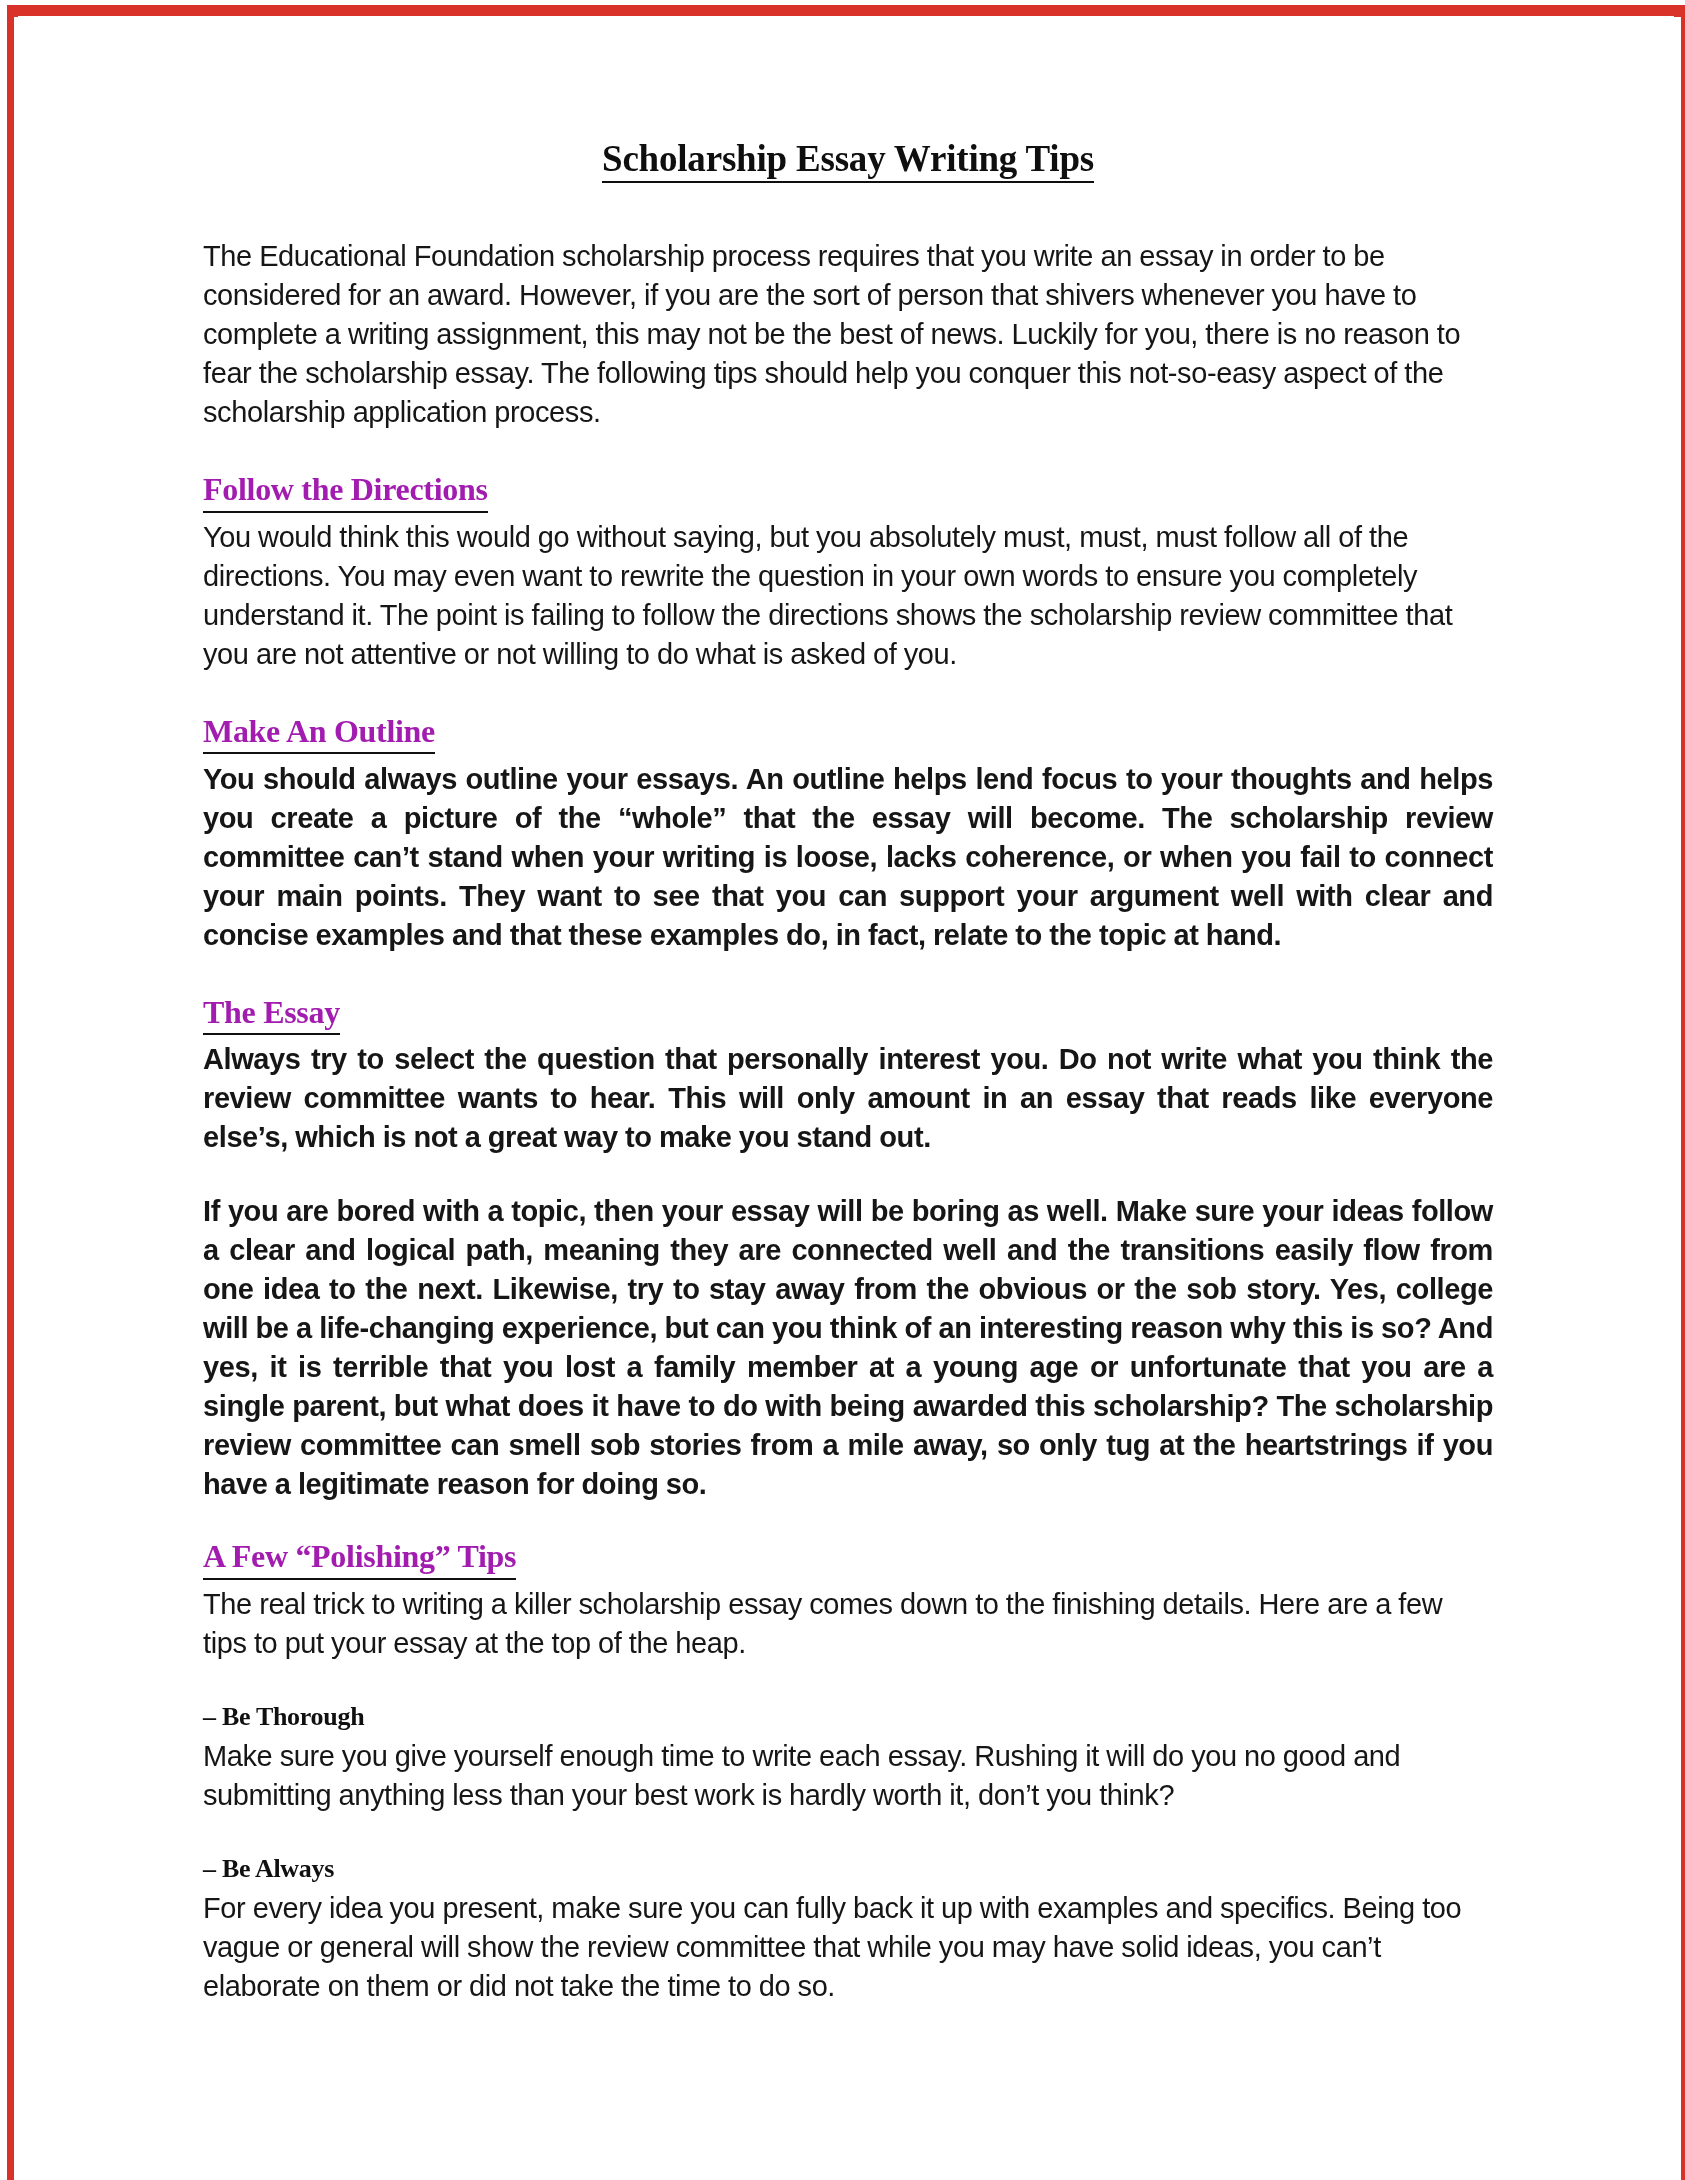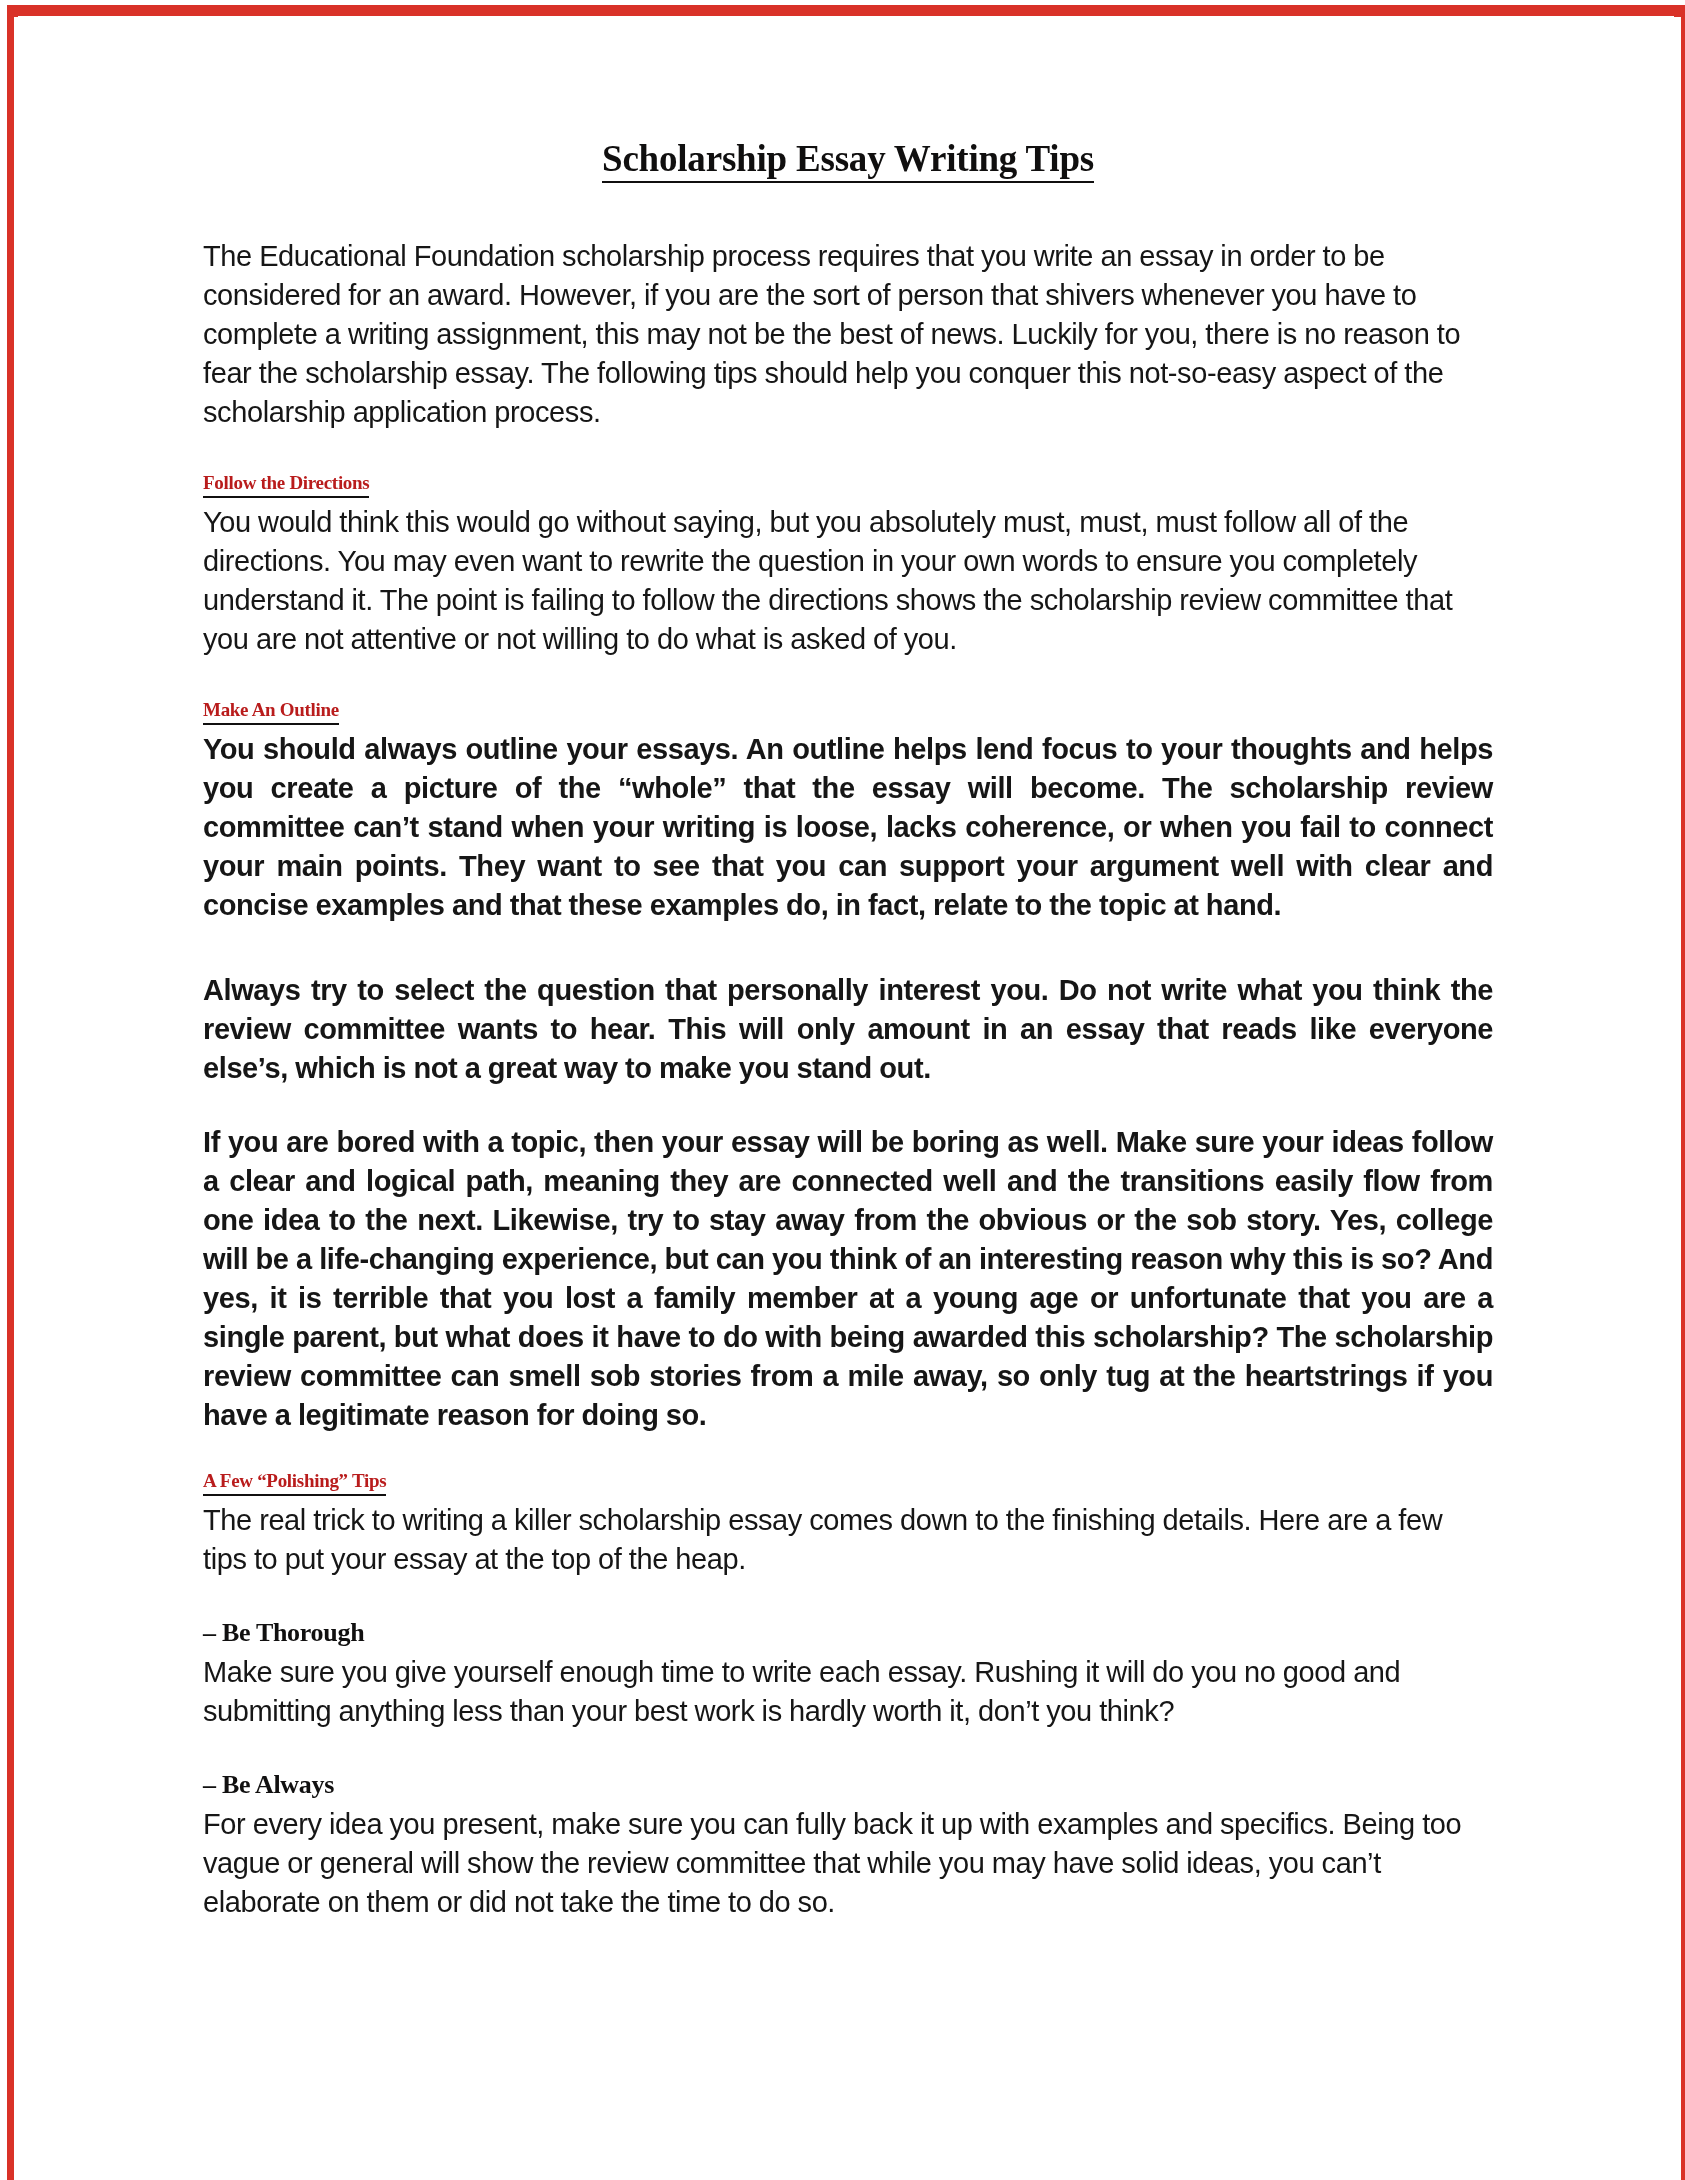--- a/index.html
+++ b/index.html
@@ -69,22 +69,22 @@
   }
   .doc-title .u {
     display: inline-block;
     border-bottom: 2.6px solid #100f0f;
     padding-bottom: 4.4px;
   }
 
   .section-heading {
     font-family: "Liberation Serif", serif;
     font-weight: bold;
-    font-size: 19px;
-    color: #b91c1c;
+    font-size: 32px;
+    color: #a21caf;
     line-height: 1.12;
     margin: 0;
     letter-spacing: -0.3px;
   }
   .section-heading .u {
     display: inline-block;
     border-bottom: 2.6px solid #111010;
     padding-bottom: 2.6px;
   }
 
@@ -140,20 +140,21 @@
       <p class="body">You would think this would go without saying, but you absolutely must, must, must follow all of the directions. You may even want to rewrite the question in your own words to ensure you completely understand it. The point is failing to follow the directions shows the scholarship review committee that you are not attentive or not willing to do what is asked of you.</p>
 
       <div class="gap-lg"></div>
 
       <h2 class="section-heading"><span class="u">Make An Outline</span></h2>
       <div class="gap-xs"></div>
       <p class="body justify">You should always outline your essays. An outline helps lend focus to your thoughts and helps you create a picture of the “whole” that the essay will become. The scholarship review committee can’t stand when your writing is loose, lacks coherence, or when you fail to connect your main points. They want to see that you can support your argument well with clear and concise examples and that these examples do, in fact, relate to the topic at hand.</p>
 
       <div class="gap-lg"></div>
 
+      <h2 class="section-heading"><span class="u">The Essay</span></h2>
       <div class="gap-xs"></div>
       <p class="body justify">Always try to select the question that personally interest you. Do not write what you think the review committee wants to hear. This will only amount in an essay that reads like everyone else’s, which is not a great way to make you stand out.</p>
 
       <div class="gap-md"></div>
 
       <p class="body justify">If you are bored with a topic, then your essay will be boring as well. Make sure your ideas follow a clear and logical path, meaning they are connected well and the transitions easily flow from one idea to the next. Likewise, try to stay away from the obvious or the sob story. Yes, college will be a life-changing experience, but can you think of an interesting reason why this is so? And yes, it is terrible that you lost a family member at a young age or unfortunate that you are a single parent, but what does it have to do with being awarded this scholarship? The scholarship review committee can smell sob stories from a mile away, so only tug at the heartstrings if you have a legitimate reason for doing so.</p>
 
       <div class="gap-md"></div>
 
       <h2 class="section-heading"><span class="u">A Few “Polishing” Tips</span></h2>

